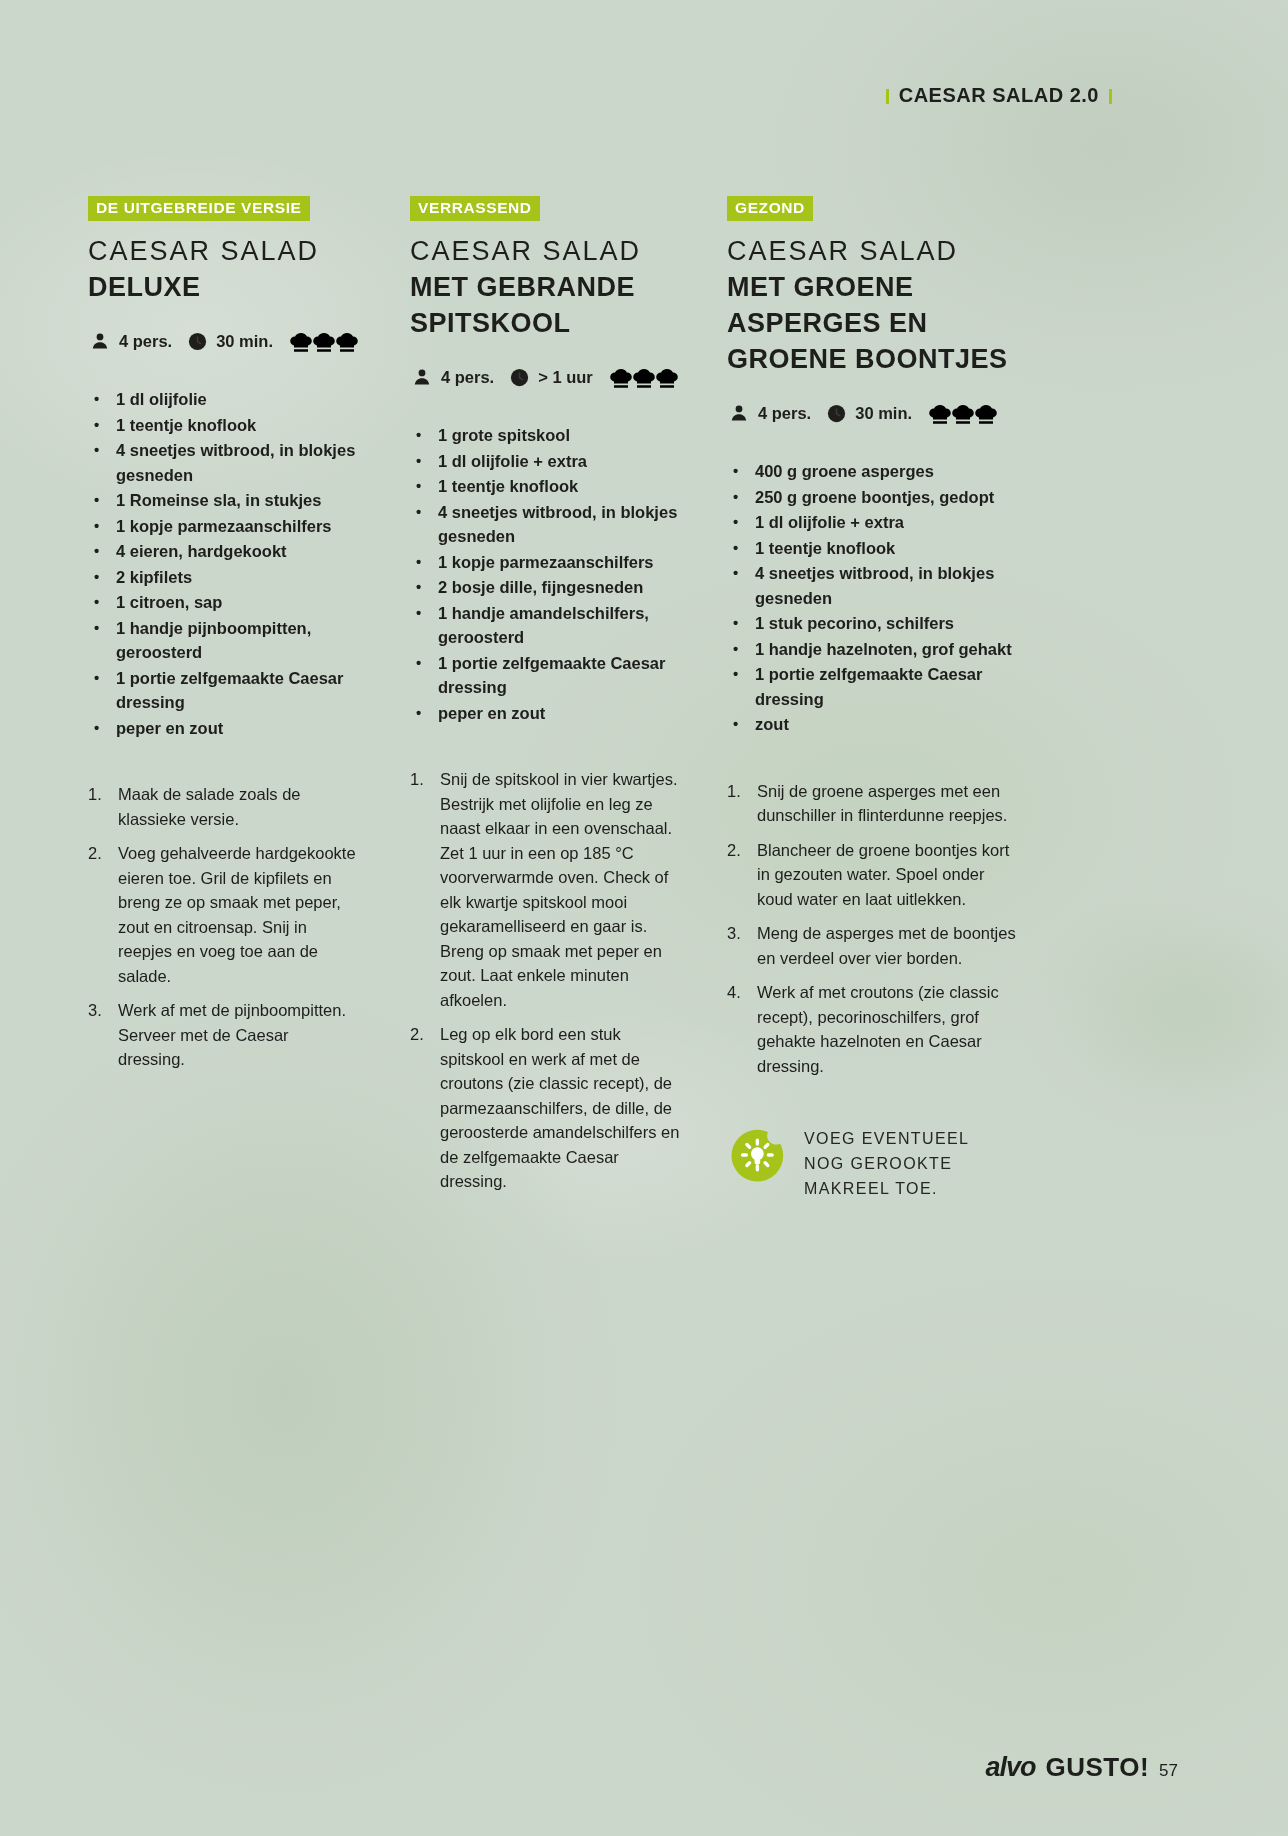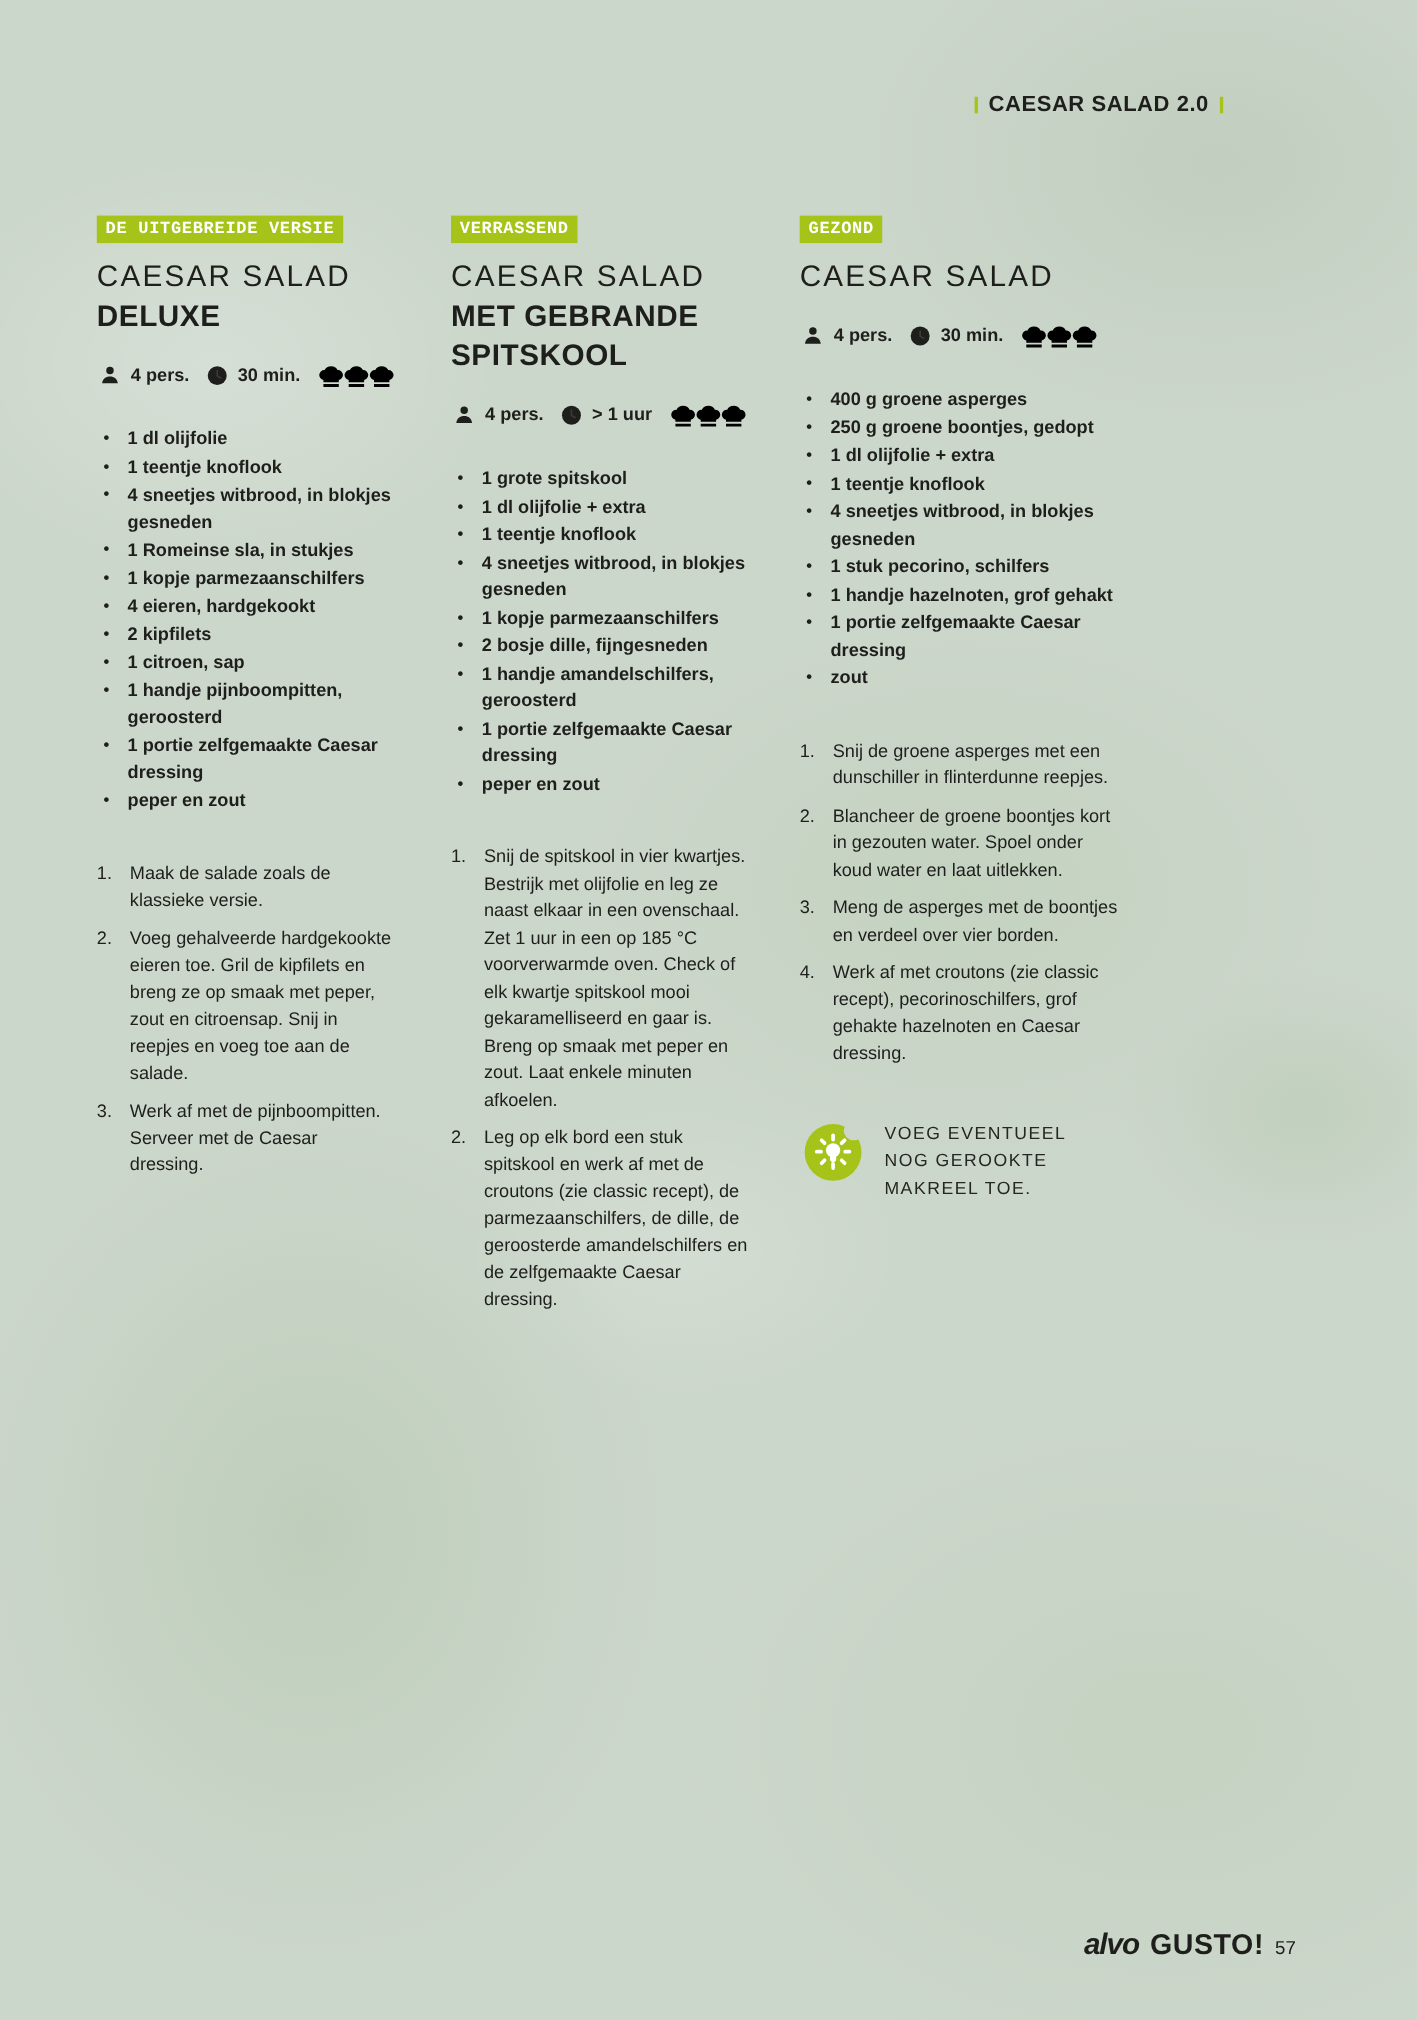--- a/index.html
+++ b/index.html
@@ -21,21 +21,21 @@
     font-size:20px;font-weight:700;letter-spacing:.5px;white-space:nowrap;
   }
   .hbar{display:inline-block;width:3px;height:15px;background:#a5c318;margin:0 10px;vertical-align:-2px;}
   .col{position:absolute;top:196px;}
   .col1{left:88px;width:272px;}
   .col2{left:410px;width:272px;}
   .col3{left:727px;width:292px;}
   .badge{
     display:inline-block;background:#a5c318;color:#fff;
     font-size:15.5px;font-weight:700;letter-spacing:.6px;
-    padding:3px 8px 4px;margin-bottom:12px;font-family:Liberation Mono, monospace;
+    padding:3px 8px 4px;margin-bottom:12px;
   }
   .title-light{font-size:27px;font-weight:400;letter-spacing:2px;line-height:36px;}
   .title-bold{font-size:27px;font-weight:800;letter-spacing:.5px;line-height:36px;white-space:pre-line;}
   .meta{display:flex;align-items:center;margin-top:24px;}
   .meta .label{font-size:16.5px;font-weight:700;margin:0 14px 0 7px;white-space:nowrap;}
   .meta svg{display:block;}
   .hats{display:flex;margin-left:4px;}
   .hat{margin-left:-3px;}
   ul.ingredients{list-style:none;margin:34px 0 0 0;padding:0;font-weight:700;font-size:16.5px;}
   ul.ingredients li{position:relative;padding-left:28px;line-height:24.5px;margin-bottom:1px;}
@@ -176,20 +176,23 @@
     </ul>
   <ol class="steps">
       <li>Snij de spitskool in vier kwartjes. Bestrijk met olijfolie en leg ze naast elkaar in een ovenschaal. Zet 1 uur in een op 185 °C voorverwarmde oven. Check of elk kwartje spitskool mooi gekaramelliseerd en gaar is. Breng op smaak met peper en zout. Laat enkele minuten afkoelen.</li>
       <li>Leg op elk bord een stuk spitskool en werk af met de croutons (zie classic recept), de parmezaanschilfers, de dille, de geroosterde amandelschilfers en de zelfgemaakte Caesar dressing.</li>
     </ol>
 </div>
 
 <div class="col col3">
   <div><span class="badge">GEZOND</span></div>
   <div class="title-light">CAESAR SALAD</div>
+  <div class="title-bold">MET GROENE
+ASPERGES EN
+GROENE BOONTJES</div>
   <div class="meta">
     <svg width="24" height="24" viewBox="0 0 24 24">
         <use href="#icon-person"></use>
       </svg>
     <span class="label">4 pers.</span>
     <svg width="23" height="23" viewBox="0 0 24 24">
         <use href="#icon-clock"></use>
       </svg>
     <span class="label">30 min.</span>
     <span class="hats">

